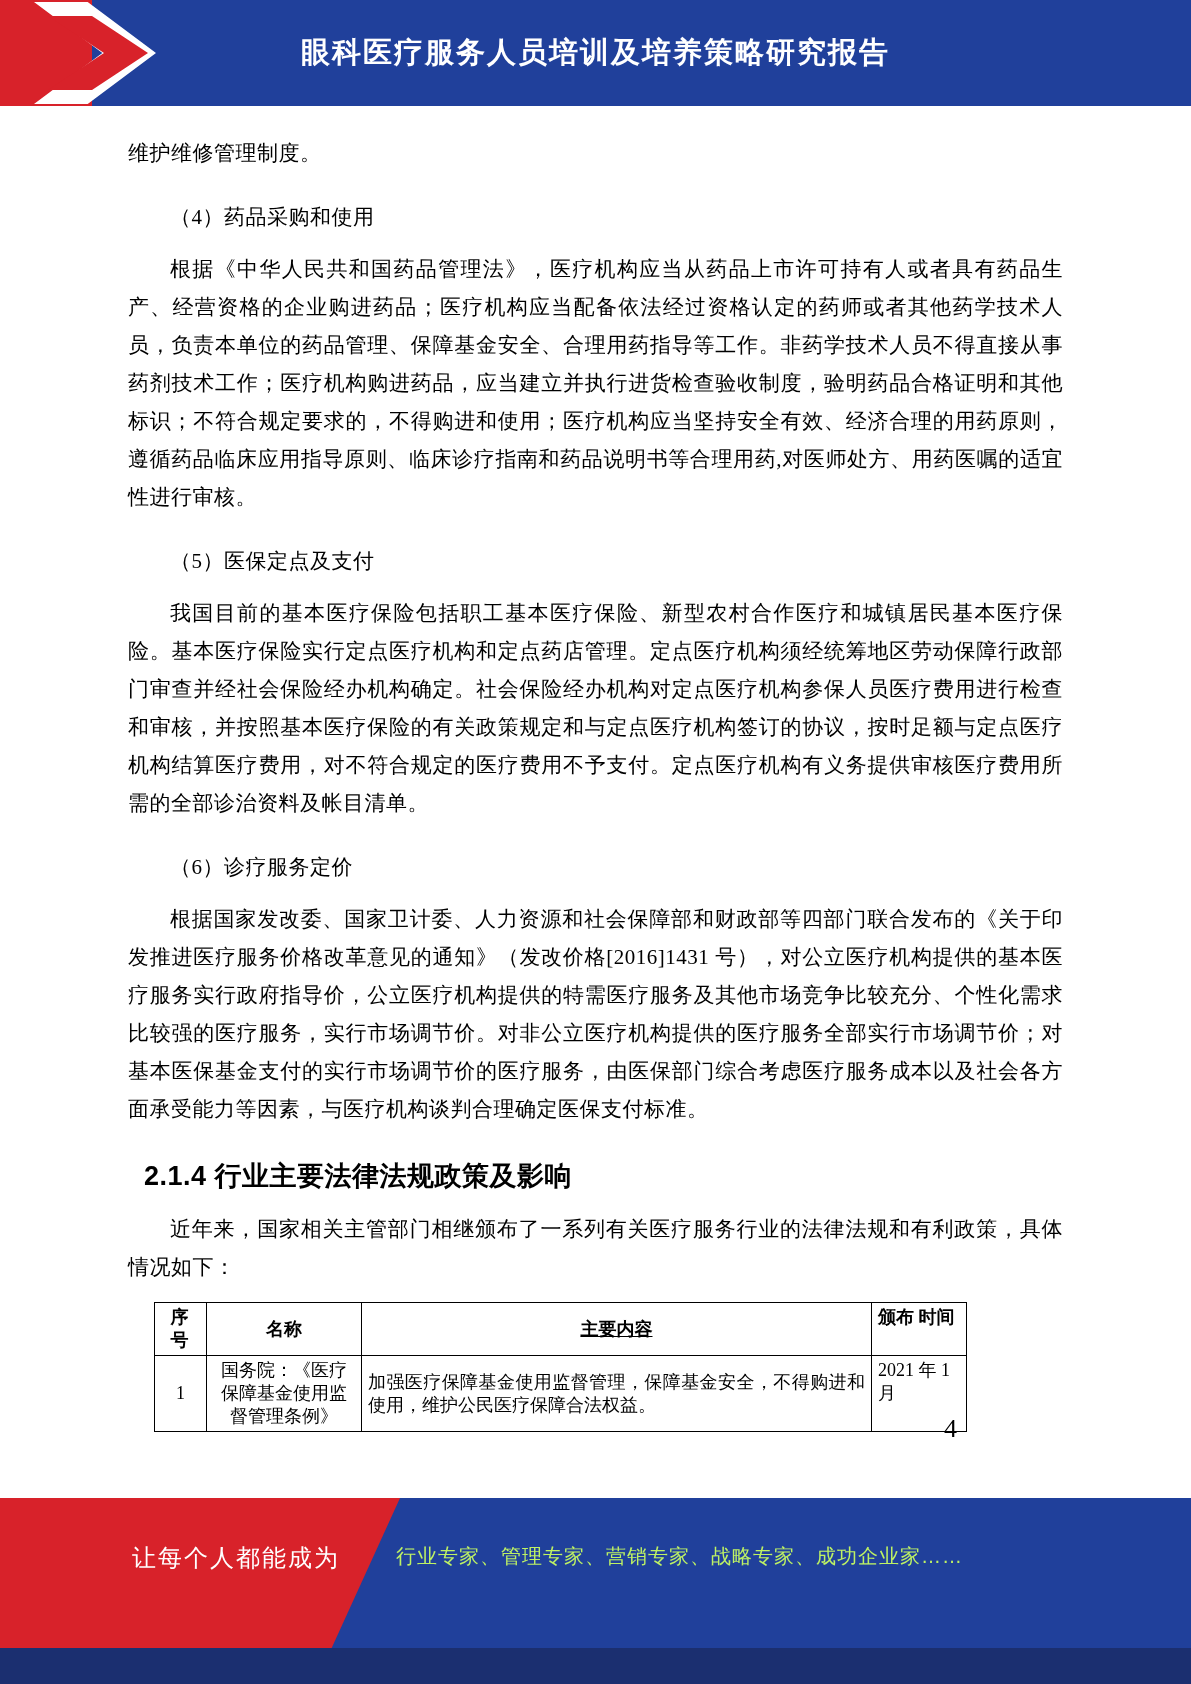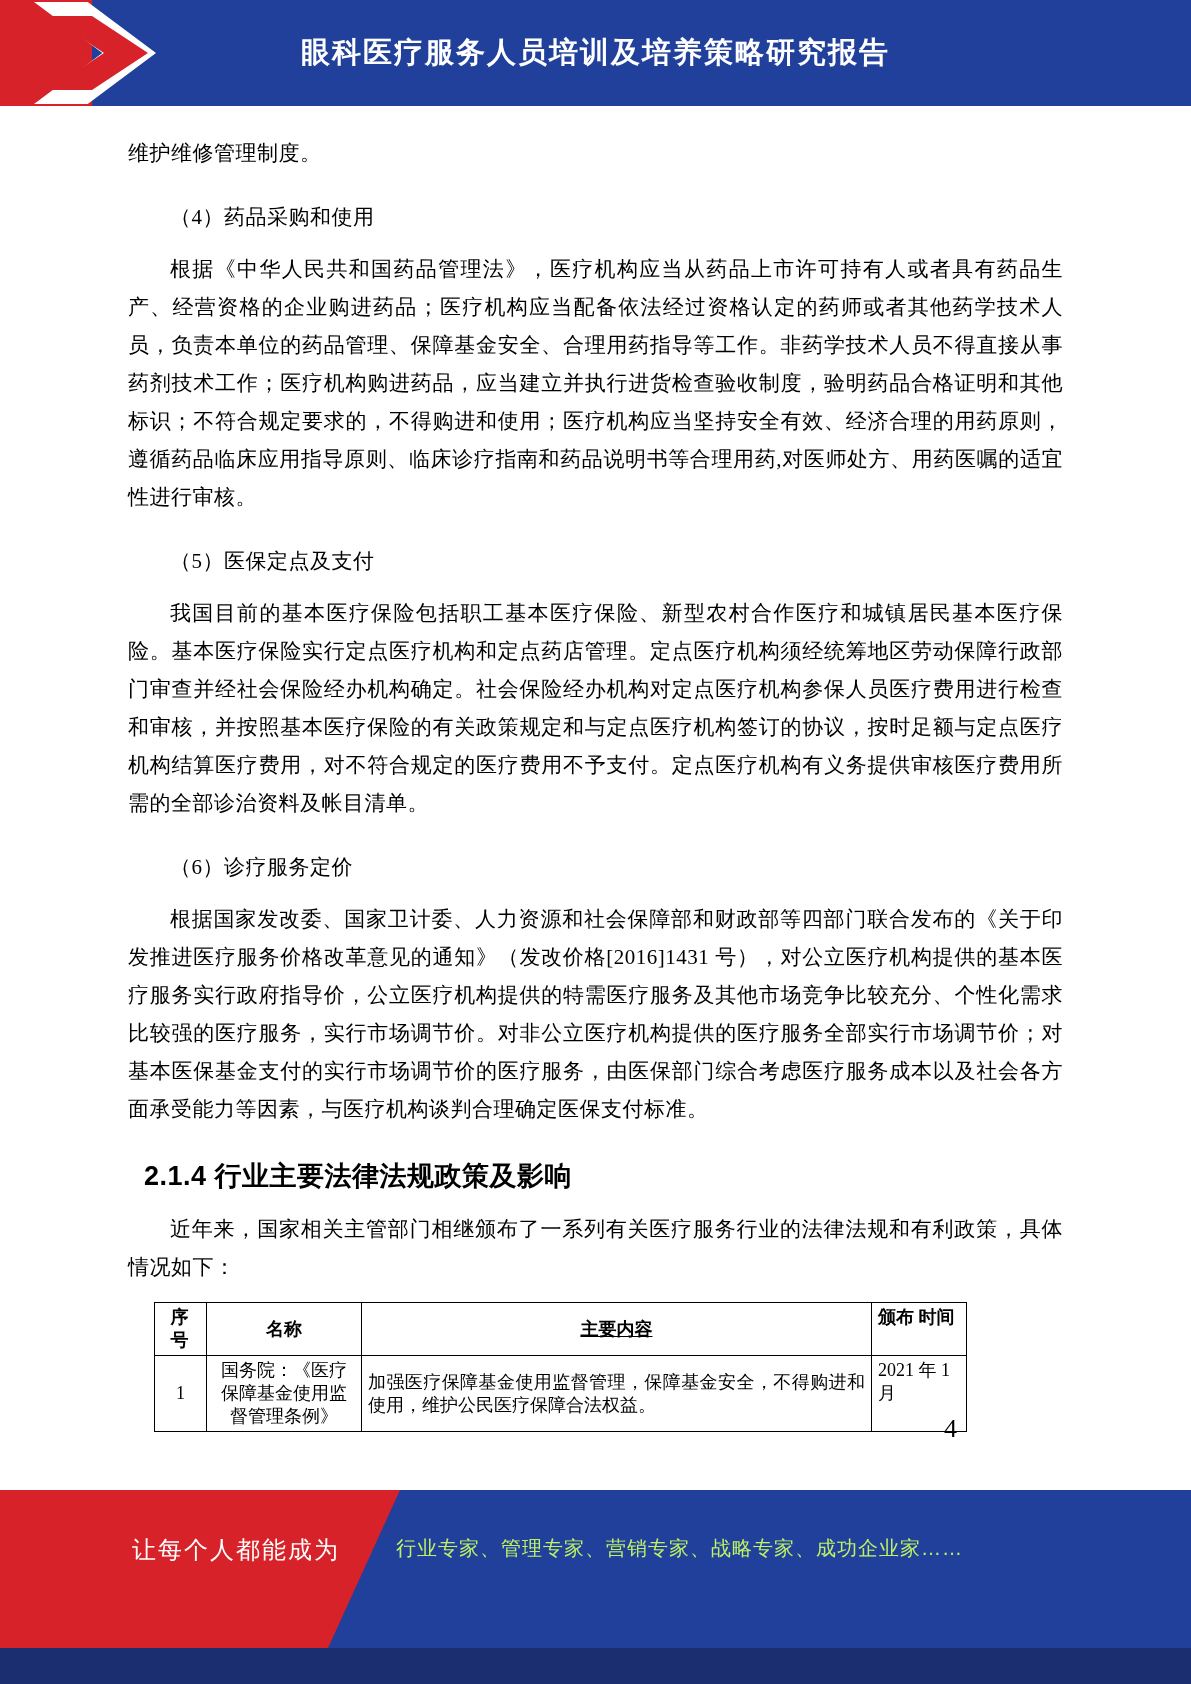--- a/index.html
+++ b/index.html
@@ -48,21 +48,21 @@
   .th-time { text-align:left; vertical-align:top; }
   .td-no   { text-align:center; vertical-align:middle; }
   .td-name { text-align:center; vertical-align:middle; }
   .td-content { text-align:justify; vertical-align:middle; }
   .td-time { text-align:left; vertical-align:top; }
 
   .page-number { position:absolute; left:944px; top:1414px; font-size:26px; }
 
   
   .footer { position:absolute; left:0; bottom:0; width:1191px; height:194px; }
-  .footer-main { position:absolute; left:0; top:0; width:1191px; height:158px; background:#20409B; }
+  .footer-main { position:absolute; left:0; top:8px; width:1191px; height:158px; background:#20409B; }
   .footer-red {
     position:absolute; left:0; top:0; width:400px; height:158px; background:#D8222A;
     clip-path:polygon(0 0, 100% 0, 82% 100%, 0 100%);
   }
   .footer-left-text {
     position:absolute; left:132px; top:48px; font-size:24px; line-height:1;
     color:#ffffff; font-family:"Liberation Sans","DejaVu Sans",sans-serif; letter-spacing:2px;
   }
   .footer-right-text {
     position:absolute; left:372px; top:48px; font-size:20px; line-height:1;

